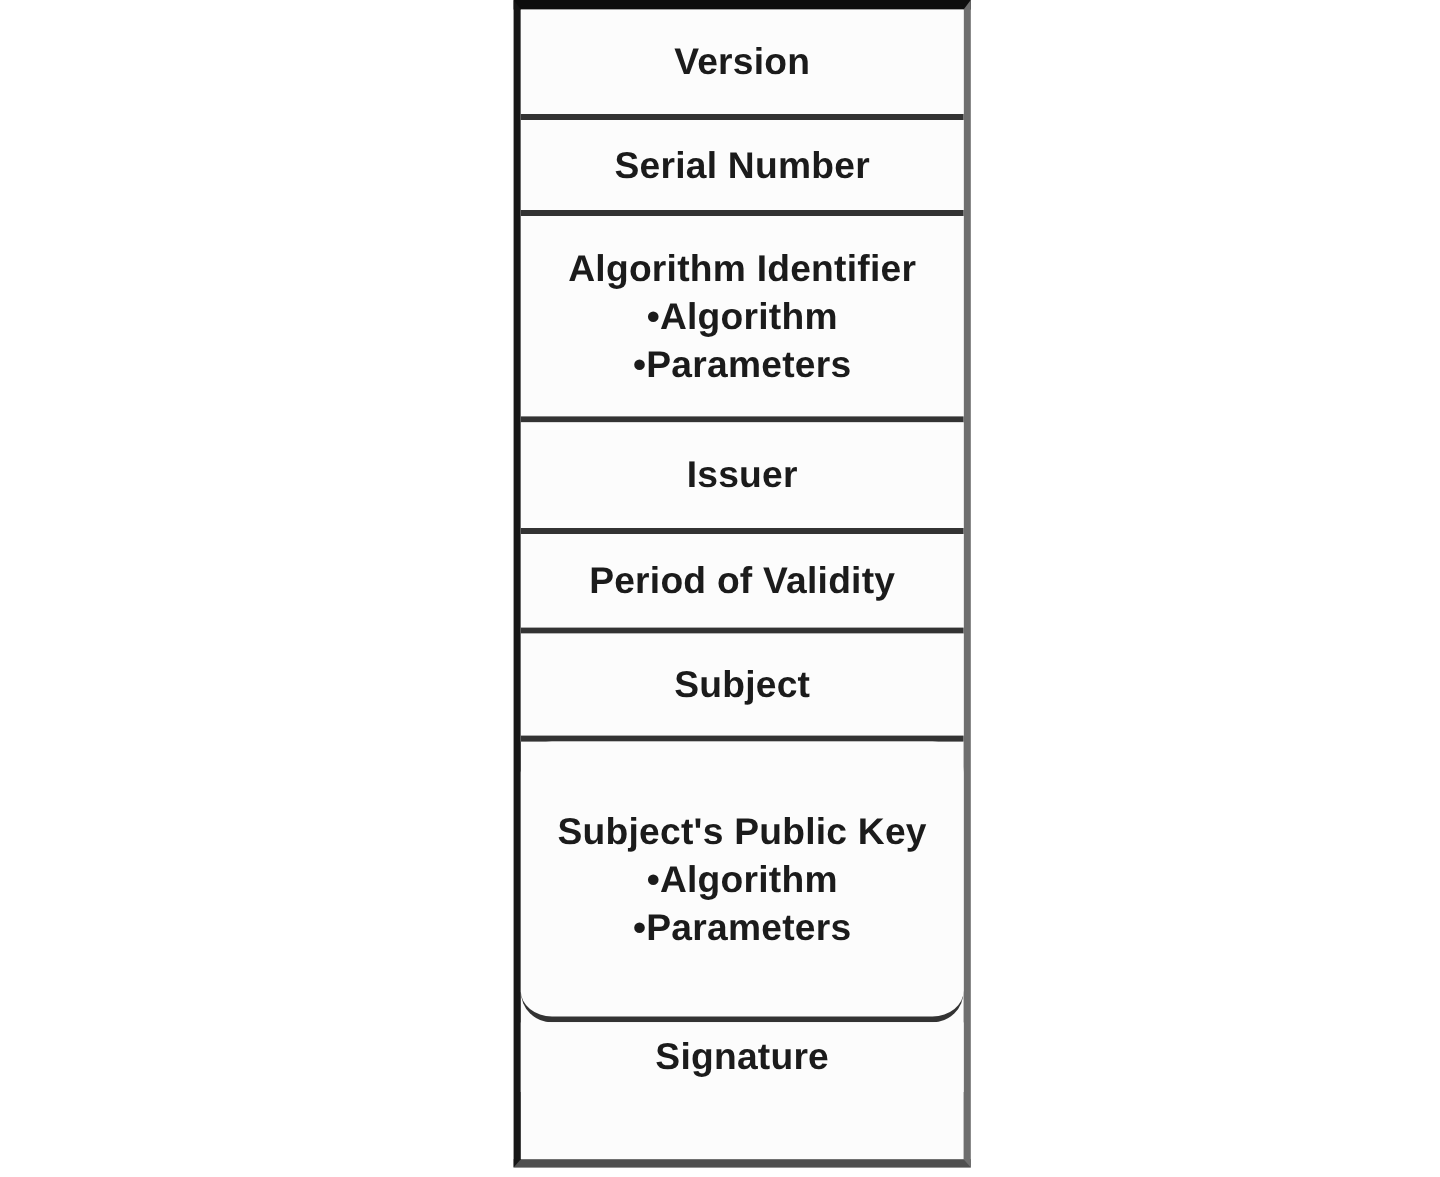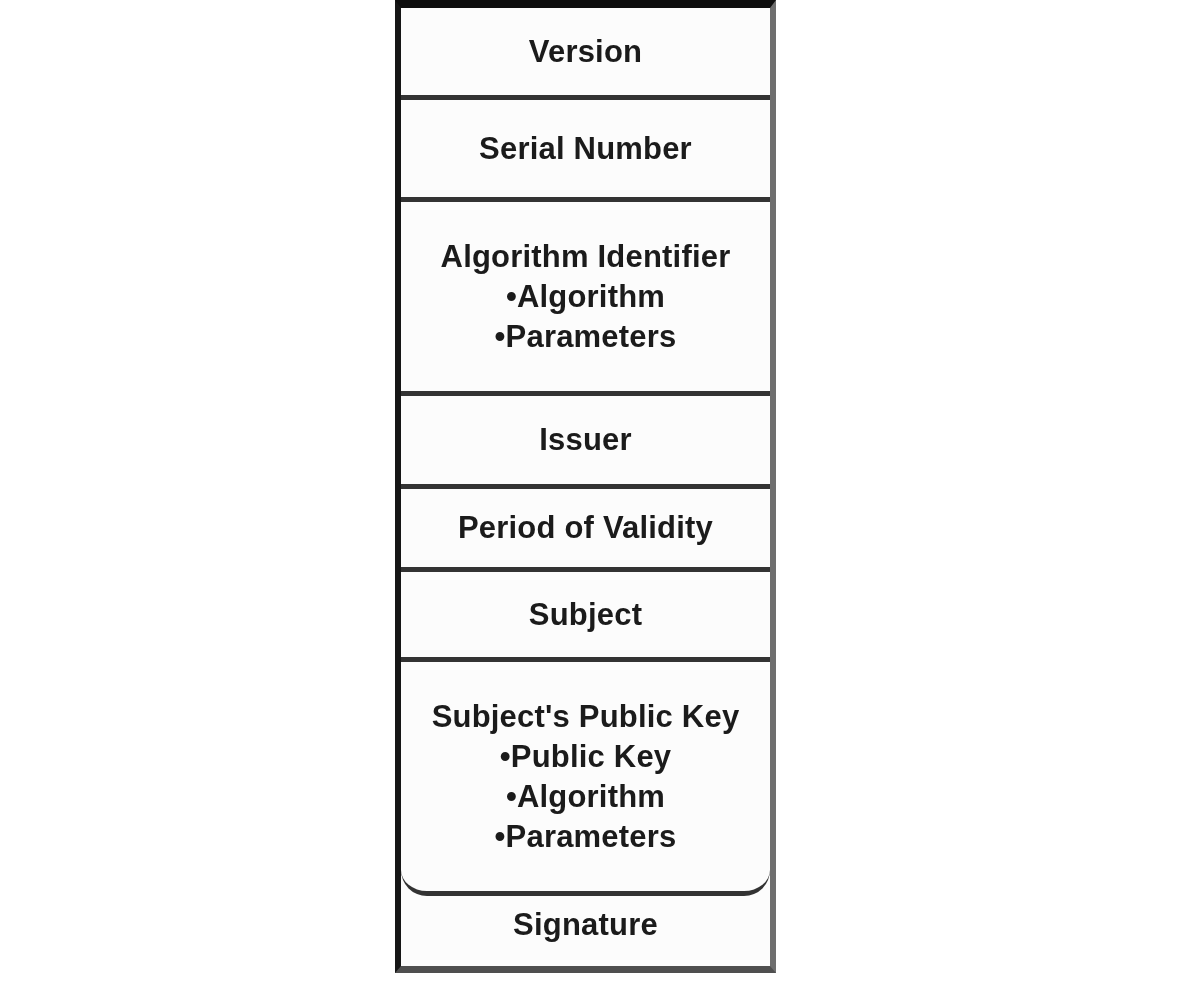--- a/index.html
+++ b/index.html
@@ -19,21 +19,21 @@
     font-family:"Liberation Sans","DejaVu Sans",sans-serif;
     overflow:hidden;
   }
   .stage{
     position:relative;
     width:1200px;height:981px;
     background:var(--background);
   }
   .cert-stack{
     position:absolute;
-    left:395px;top:0;
+    left:428px;top:0;
     width:381px;height:973px;
     box-sizing:border-box;
     border-left:6px solid var(--border-left);
     border-right:6px solid var(--border-right);
     border-top:8px solid var(--border-top);
     border-bottom:7px solid var(--border-bottom);
     background:var(--box-fill);
     display:flex;
     flex-direction:column;
   }
@@ -47,22 +47,22 @@
     align-items:center;
     color:var(--text);
     font-size:31px;
     font-weight:700;
     letter-spacing:0.2px;
   }
   .row:last-child{border-bottom:none;}
   .row .line{line-height:40px;white-space:nowrap;}
   
   .row:nth-child(1){height:92px;}
-  .row:nth-child(2){height:102px;}
-  .row:nth-child(3){height:194px;}
+  .row:nth-child(2){height:80px;}
+  .row:nth-child(3){height:172px;}
   .row:nth-child(4){height:93px;align-items:center;}
   .row:nth-child(5){height:83px;}
   .row:nth-child(6){height:90px;}
   .row:nth-child(7){height:234px;border-radius:26px;}
   .row:nth-child(8){height:58px;}
 </style>
 </head>
 <body>
 
 <div class="stage">
@@ -89,21 +89,20 @@
     <div class="row">
       <div class="line">Period of Validity</div>
     </div>
 
     <div class="row">
       <div class="line">Subject</div>
     </div>
 
     <div class="row">
       <div class="line">Subject's Public Key</div>
-      <div class="line">•Public Key</div>
       <div class="line">•Algorithm</div>
       <div class="line">•Parameters</div>
     </div>
 
     <div class="row">
       <div class="line">Signature</div>
     </div>
 
   </div>
 </div>

